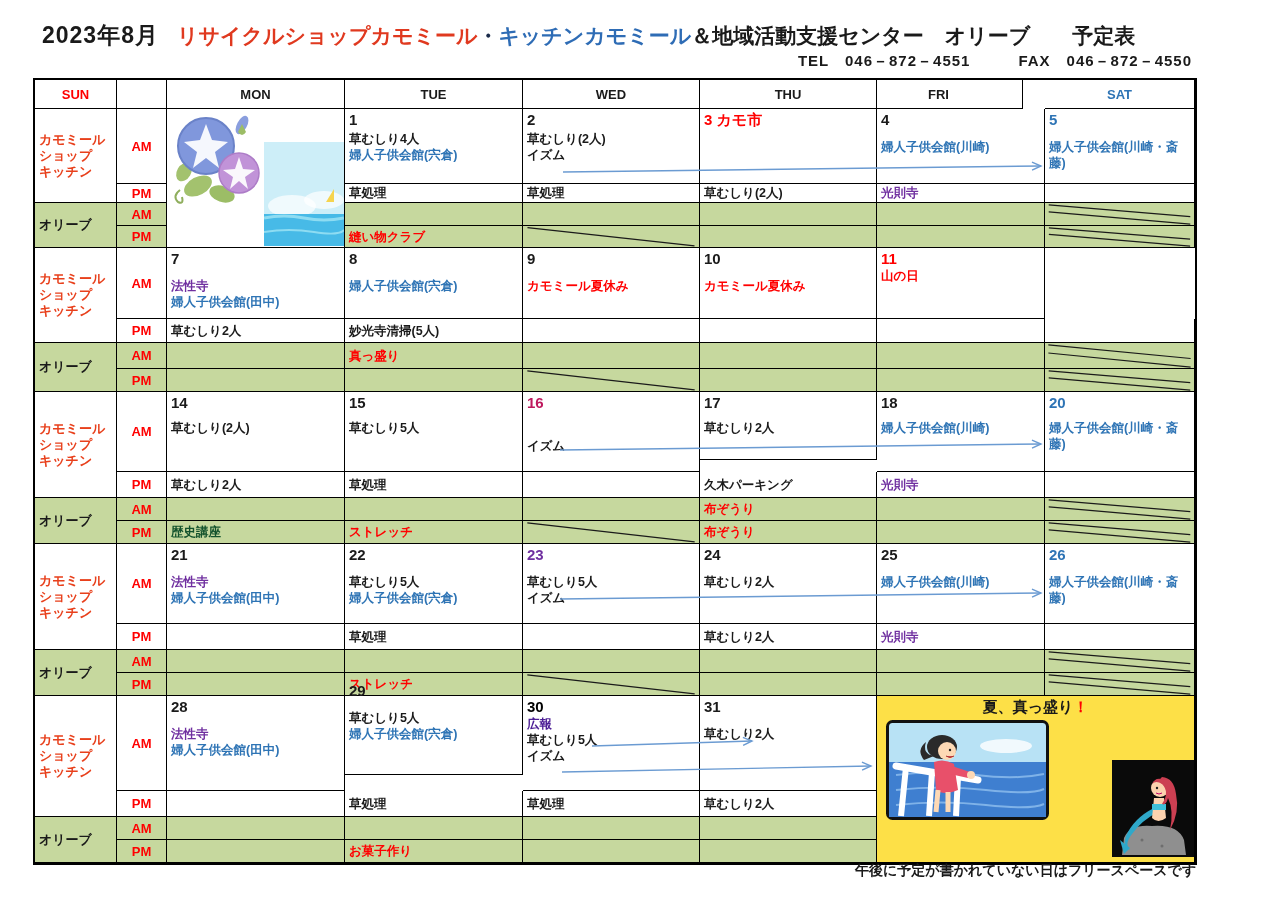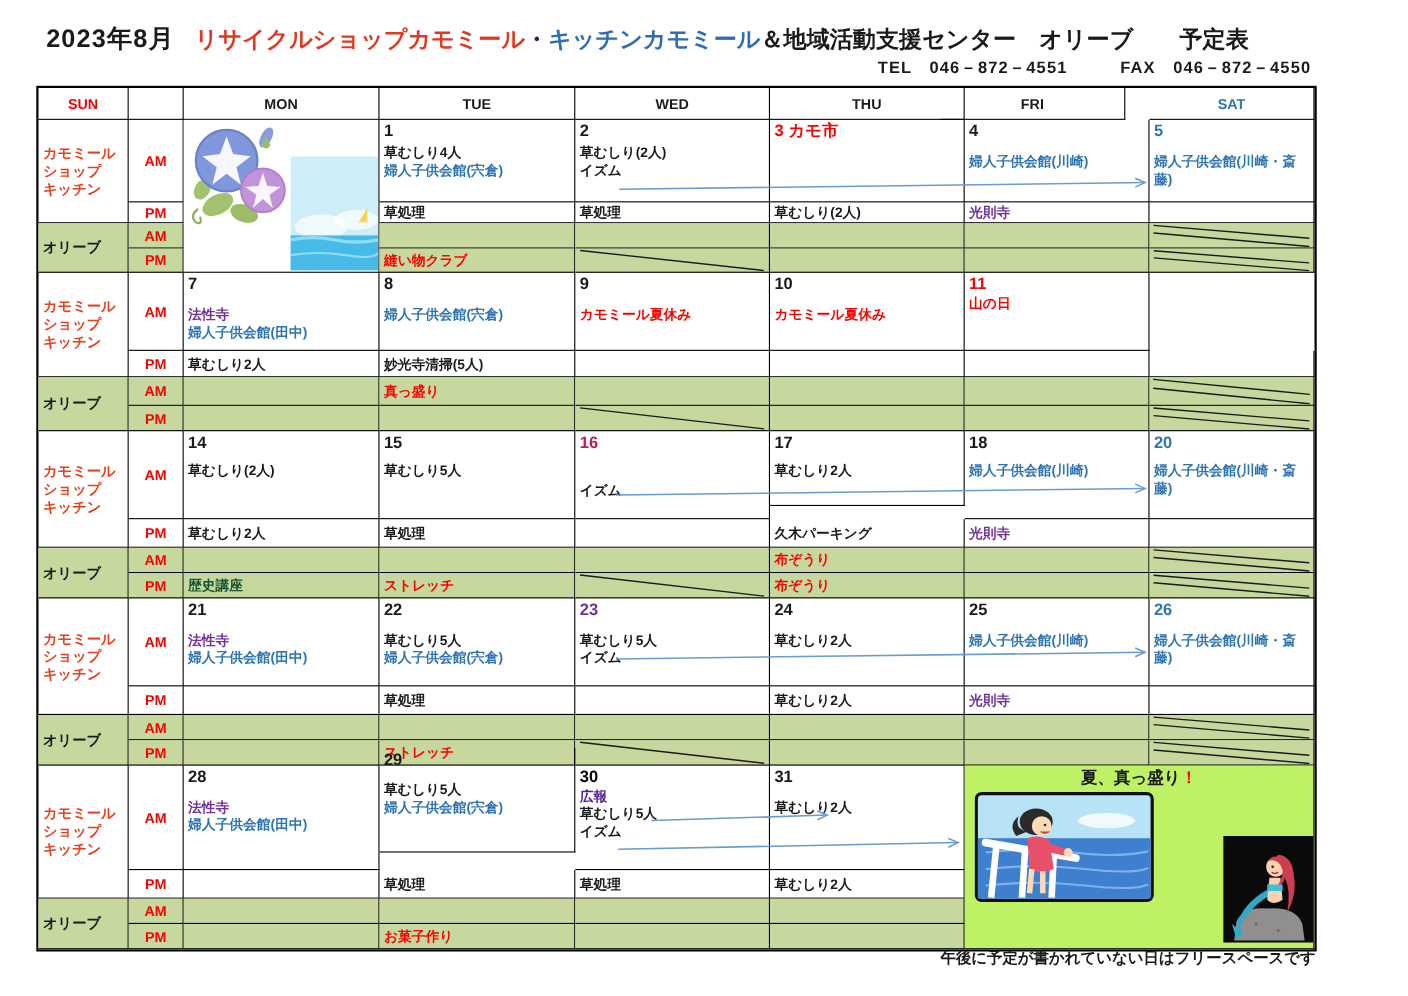--- a/index.html
+++ b/index.html
@@ -523,21 +523,21 @@
         <div class="daynum" style="color: rgb(26, 26, 26);">31</div>
         <div class="lines" style="margin-top: 10px;">
           <div style="color: rgb(26, 26, 26);">草むしり2人</div>
         </div>
       </div>
       <div class="cell slot" style="left: 665px; top: 711px; width: 177px; height: 26px;">
         <span style="color: rgb(26, 26, 26);">草むしり2人</span>
       </div>
       <div class="cell slot green" style="left: 665px; top: 737px; width: 177px; height: 23px;"></div>
       <div class="cell slot green" style="left: 665px; top: 760px; width: 177px; height: 23px;"></div>
-      <div class="cell" style="left: 842px; top: 616px; width: 318px; height: 167px; background: #bef264; position: absolute;">
+      <div class="cell" style="left: 842px; top: 616px; width: 318px; height: 167px; background: #fde047; position: absolute;">
         <div id="summer-banner" style="left: 0px; top: 2px; width: 100%;"><span style="color: rgb(26, 26, 26);">夏、真っ盛り</span><span style="color: rgb(255, 0, 0);">！</span></div>
         <svg style="position:absolute;left:9px;top:24px" width="163" height="100" viewBox="0 0 163 100">
           <rect x="1.5" y="1.5" width="160" height="97" rx="5" fill="#b8e2f5" stroke="#111" stroke-width="3"></rect>
           <ellipse cx="120" cy="26" rx="26" ry="7" fill="#ffffff" opacity="0.8"></ellipse>
           <rect x="3" y="42" width="157" height="55" fill="#3f7fd0"></rect>
           <path d="M10 55 Q50 50 90 55 T158 54" fill="none" stroke="#7fb2e8" stroke-width="2"></path>
           <path d="M10 70 Q55 65 100 70 T158 69" fill="none" stroke="#7fb2e8" stroke-width="2"></path>
           <path d="M10 85 Q55 80 100 85 T158 84" fill="none" stroke="#7fb2e8" stroke-width="2"></path>
           <path d="M10 46 L92 60" stroke="#ffffff" stroke-width="7" stroke-linecap="round"></path>
           <path d="M20 47 L15 96 M46 52 L43 96 M72 57 L70 96" stroke="#ffffff" stroke-width="6"></path>

